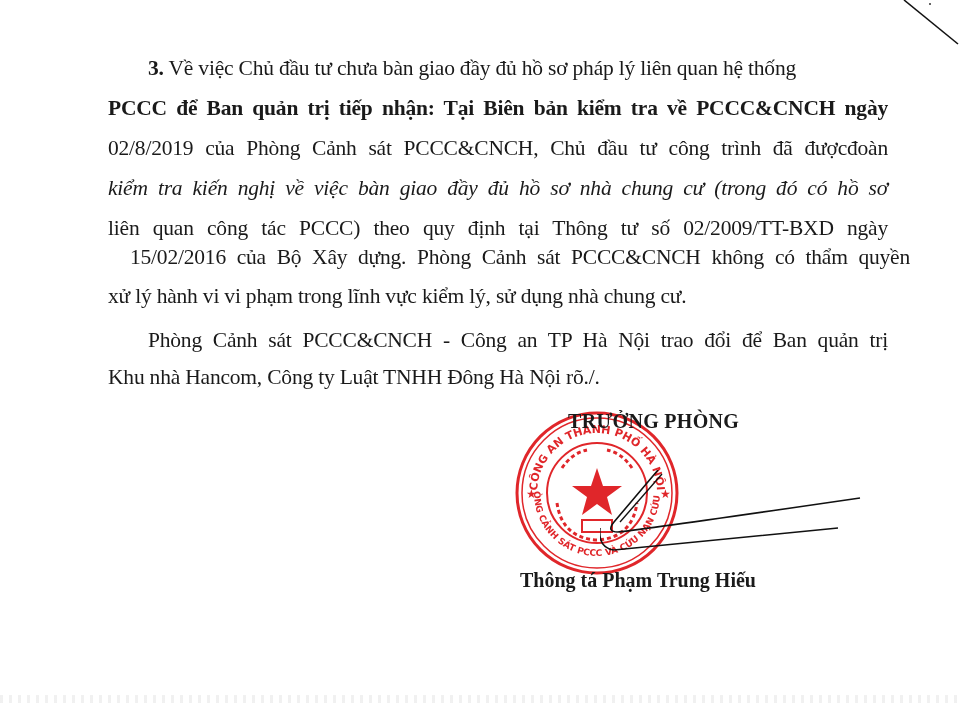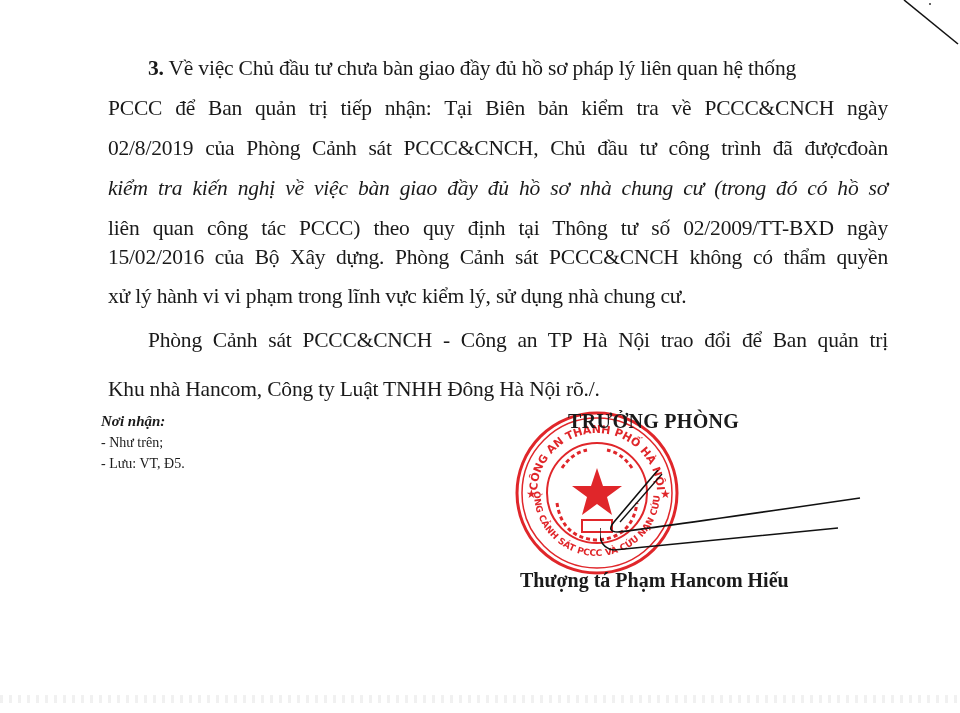--- a/index.html
+++ b/index.html
@@ -34,38 +34,33 @@
 
   <div class="corner-mark">
     <svg width="60" height="45" viewBox="0 0 60 45">
         <path d="M4 0 L58 44" stroke="#111" stroke-width="1.6" fill="none"></path>
         <circle cx="30" cy="4" r="1" fill="#333"></circle>
       </svg>
   </div>
 
   <div class="para1">
     <div class="line" style="left:148px; top:58px;"><span class="num">3.</span><span> Về việc Chủ đầu tư chưa bàn giao đầy đủ hồ sơ pháp lý liên quan hệ thống</span></div>
-    <div class="line justify" style="top:98px;">PCCC để Ban quản trị tiếp nhận: Tại Biên bản kiểm tra về PCCC&amp;CNCH ngày</div>
+    <div class="line justify" style="top:98px;font-weight:bold;">PCCC để Ban quản trị tiếp nhận: Tại Biên bản kiểm tra về PCCC&amp;CNCH ngày</div>
     <div class="line justify" style="top:138px;">02/8/2019 của Phòng Cảnh sát PCCC&amp;CNCH, Chủ đầu tư công trình đã đượcđoàn</div>
     <div class="line justify" style="top:178px;font-style:italic;">kiểm tra kiến nghị về việc bàn giao đầy đủ hồ sơ nhà chung cư (trong đó có hồ sơ</div>
     <div class="line justify" style="top:218px;">liên quan công tác PCCC) theo quy định tại Thông tư số 02/2009/TT-BXD ngày</div>
-    <div class="line justify" style="top:247px;">15/02/2016 của Bộ Xây dựng. Phòng Cảnh sát PCCC&amp;CNCH không có thẩm quyền</div>
+    <div class="line justify" style="top:247px;margin-left:22px;">15/02/2016 của Bộ Xây dựng. Phòng Cảnh sát PCCC&amp;CNCH không có thẩm quyền</div>
     <div class="line" style="top:286px;">xử lý hành vi vi phạm trong lĩnh vực kiểm lý, sử dụng nhà chung cư.</div>
   </div>
 
   <div>
     <div class="line" style="left:148px; top:330px; width:740px; text-align:justify; text-align-last:justify;">Phòng Cảnh sát PCCC&amp;CNCH - Công an TP Hà Nội trao đổi để Ban quản trị</div>
-    <div class="line" style="left:108px; top:367px;margin-top:12px;">Khu nhà Hancom, Công ty Luật TNHH Đông Hà Nội rõ./.</div>
+    <div class="line" style="left:108px; top:367px;">Khu nhà Hancom, Công ty Luật TNHH Đông Hà Nội rõ./.</div>
   </div>
 
-  <div class="recipients">
-    <div class="title">Nơi nhận:</div>
-    <div>- Như trên;</div>
-    <div>- Lưu: VT, Đ5.</div>
-  </div>
 
   <div class="stamp">
     <svg width="170" height="170" viewBox="0 0 170 170">
       <defs>
         <path id="arcTop" d="M25 85 A60 60 0 0 1 145 85"></path>
         <path id="arcBot" d="M22 85 A63 63 0 0 0 148 85"></path>
       </defs>
       <circle cx="85" cy="85" r="80" fill="none" stroke="#e0262a" stroke-width="3"></circle>
       <circle cx="85" cy="85" r="75" fill="none" stroke="#e0262a" stroke-width="1.5"></circle>
       <circle cx="85" cy="85" r="50" fill="none" stroke="#e0262a" stroke-width="2"></circle>
@@ -84,16 +79,16 @@
   <div class="signer-title">TRƯỞNG PHÒNG</div>
 
   <div class="signature">
     <svg width="270" height="90" viewBox="0 0 270 90">
       <path d="M58 0 L14 52 Q6 62 18 62 Q40 60 260 28" fill="none" stroke="#111" stroke-width="1.6"></path>
       <path d="M62 4 L20 52" fill="none" stroke="#111" stroke-width="1.4"></path>
       <path d="M0 58 Q-2 78 14 80 Q60 75 238 58" fill="none" stroke="#111" stroke-width="1.6"></path>
     </svg>
   </div>
 
-  <div class="signer-name">Thượng tá Phạm Hancom Hiếu</div>
+  <div class="signer-name">Thông tá Phạm Trung Hiếu</div>
 
   <div class="scan-noise"></div>
 </div>
 
 </body></html>

